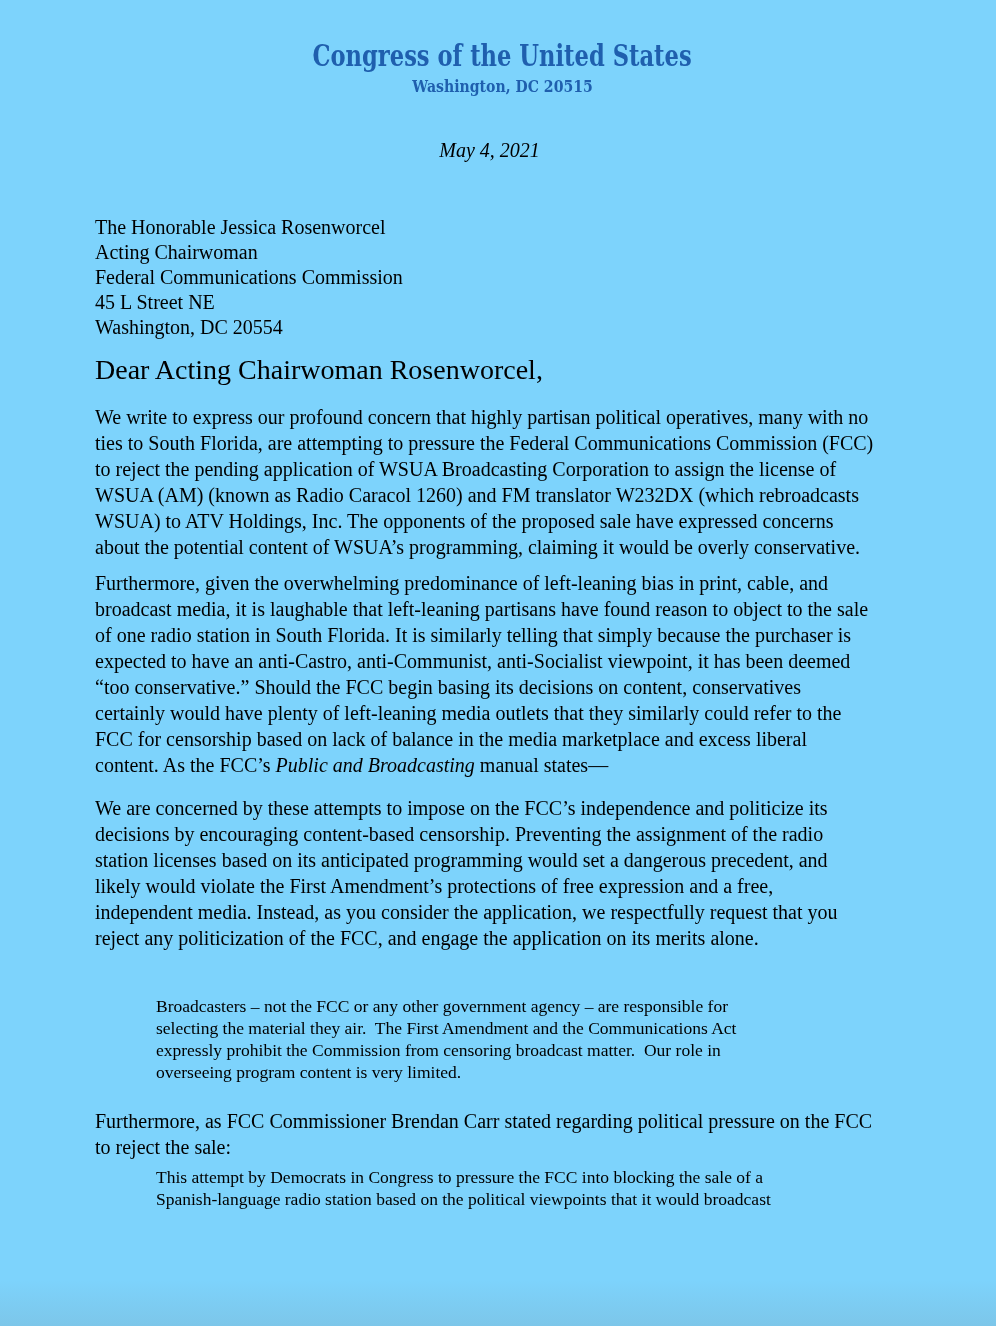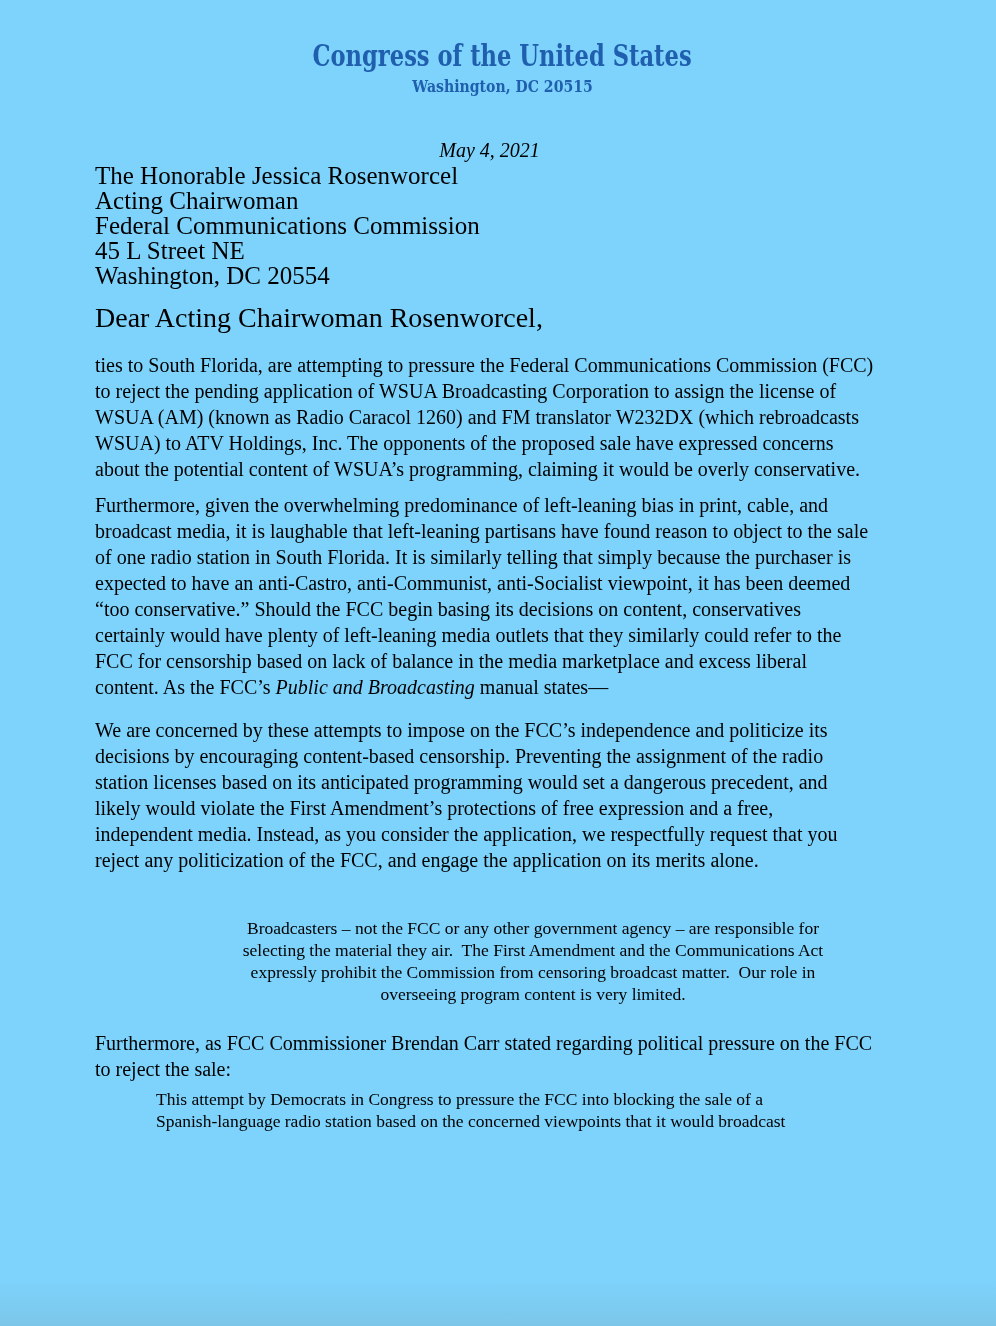--- a/index.html
+++ b/index.html
@@ -56,42 +56,43 @@
   }
   .date-line {
     margin-top: 38px;
     text-align: center;
     font-size: 20px;
     line-height: 26px;
     transform: translateX(-13px);
     font-style: italic;
   }
   .recipient {
-    font-size: 25px;
+    margin-top: 52px;
+    font-size: 20px;
     line-height: 25px;
   }
   .salutation {
     margin-top: 17px;
     font-size: 28px;
     line-height: 26px;
   }
   .para {
     font-size: 20px;
     line-height: 26px;
   }
   .para.p1 { margin-top: 21px; }
   .para.p2 { margin-top: 17px; }
   .para.p3 { margin-top: 10px; }
   .para.p4 { margin-top: 25px; }
   .bquote {
     margin-left: 61px;
     font-size: 17.5px;
     line-height: 22px;
   }
-  .bquote.q1 { margin-top: 44px; text-align: center; }
+  .bquote.q1 { margin-top: 44px; }
   .bquote.q2 { margin-top: 6px; }
   .line { white-space: pre; }
   .italic { font-style: italic; }
 </style>
 </head>
 <body>
 
 <div class="page">
   <div class="content">
 
@@ -110,20 +111,21 @@
         <div class="line">The Honorable Jessica Rosenworcel</div>
         <div class="line">Acting Chairwoman</div>
         <div class="line">Federal Communications Commission</div>
         <div class="line">45 L Street NE</div>
         <div class="line">Washington, DC 20554</div>
       </div>
 
     <div class="salutation">Dear Acting Chairwoman Rosenworcel,</div>
 
     <div class="para p1">
+        <div class="line">We write to express our profound concern that highly partisan political operatives, many with no</div>
         <div class="line">ties to South Florida, are attempting to pressure the Federal Communications Commission (FCC)</div>
         <div class="line">to reject the pending application of WSUA Broadcasting Corporation to assign the license of</div>
         <div class="line">WSUA (AM) (known as Radio Caracol 1260) and FM translator W232DX (which rebroadcasts</div>
         <div class="line">WSUA) to ATV Holdings, Inc. The opponents of the proposed sale have expressed concerns</div>
         <div class="line">about the potential content of WSUA’s programming, claiming it would be overly conservative.</div>
       </div>
 
     <div class="para p3">
       <div>
           <div class="line">Furthermore, given the overwhelming predominance of left-leaning bias in print, cable, and</div>
@@ -153,17 +155,17 @@
         <div class="line">overseeing program content is very limited.</div>
       </div>
 
     <div class="para p4">
         <div class="line">Furthermore, as FCC Commissioner Brendan Carr stated regarding political pressure on the FCC</div>
         <div class="line">to reject the sale:</div>
       </div>
 
     <div class="bquote q2">
         <div class="line">This attempt by Democrats in Congress to pressure the FCC into blocking the sale of a</div>
-        <div class="line">Spanish-language radio station based on the concerned viewpoints that it would broadcast</div>
+        <div class="line">Spanish-language radio station based on the political viewpoints that it would broadcast</div>
       </div>
 
   </div>
 </div>
 
 </body></html>

